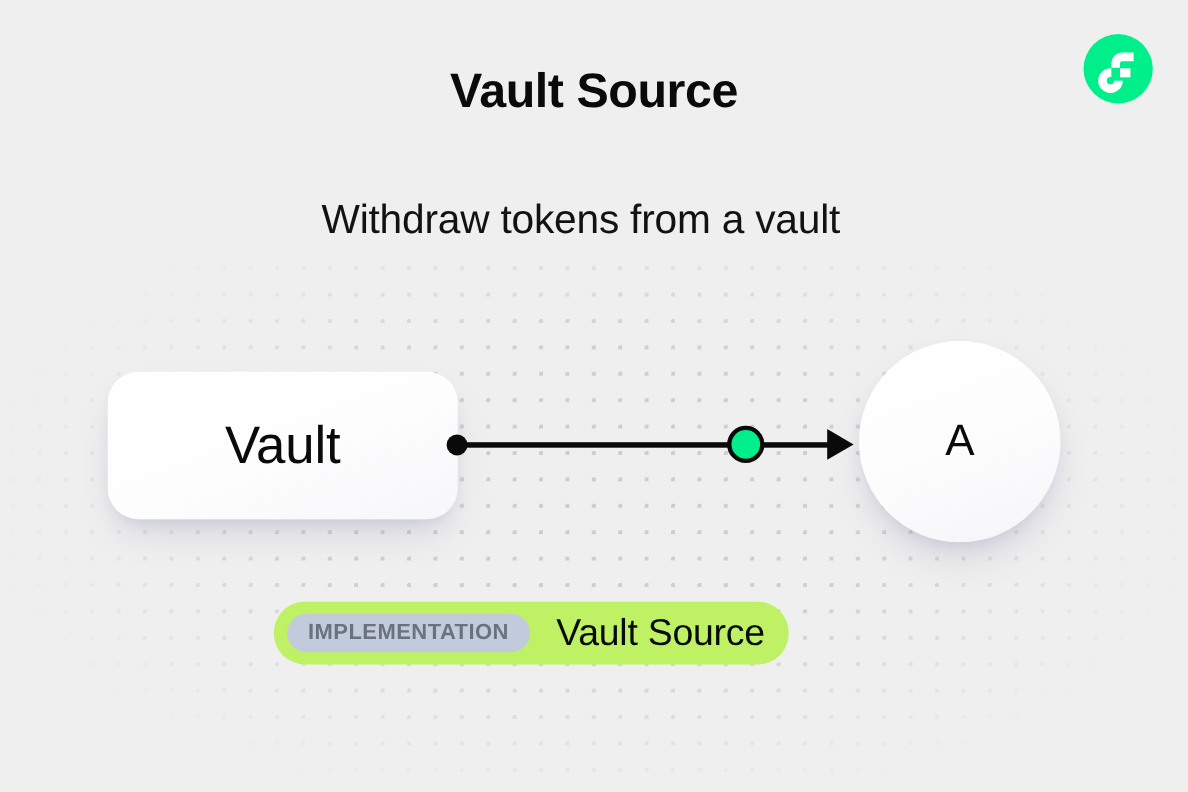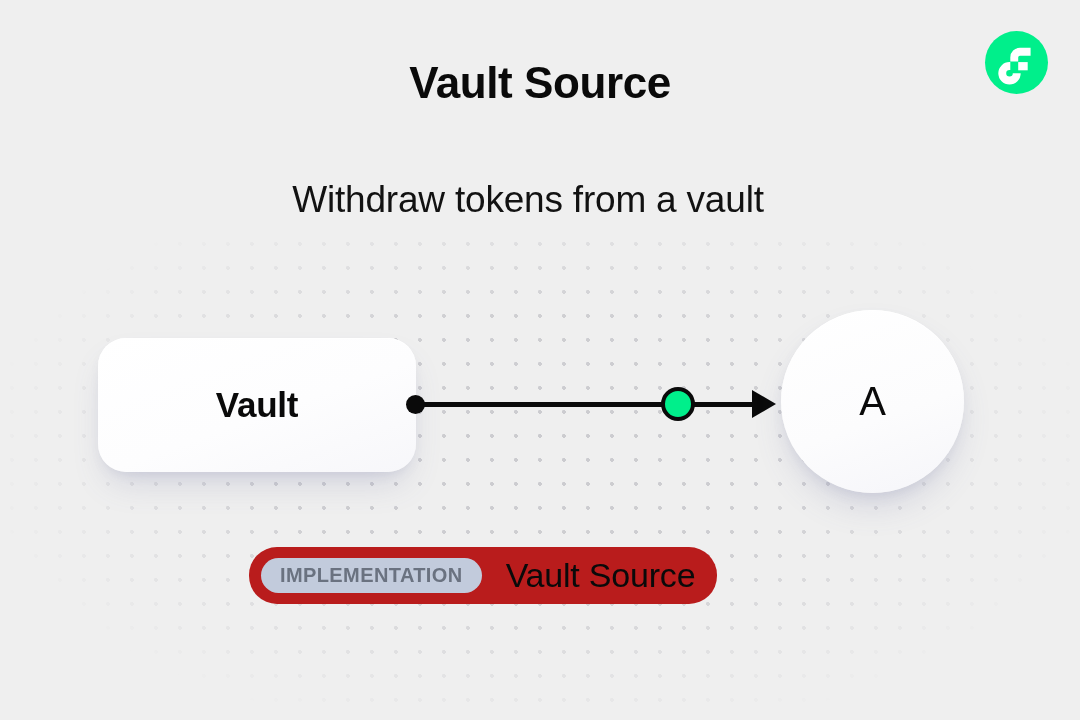--- a/index.html
+++ b/index.html
@@ -95,22 +95,22 @@
     border-radius: 28px;
     background: linear-gradient(160deg, #ffffff 0%, #fdfdfe 55%, #f7f7fa 100%);
     box-shadow: 0 18px 34px -10px rgba(96,102,150,0.22),
                 0 6px 14px -6px rgba(96,102,150,0.16),
                 0 1px 0 0 rgba(255,255,255,0.9) inset;
     display: flex;
     align-items: center;
     justify-content: center;
   }
   .node-box-label {
-    font-size: 35px;
-    font-weight: 700;
+    font-size: 48px;
+    font-weight: 400;
     color: #0a0a0a;
     letter-spacing: -0.2px;
   }
 
   .node-circle {
     position: absolute;
     left: 781px;
     top: 310px;
     width: 183px;
     height: 183px;
@@ -170,21 +170,21 @@
     border-left: 24px solid #0a0a0a;
   }
 
   
   .impl-bar {
     position: absolute;
     left: 249px;
     top: 547px;
     height: 57px;
     border-radius: 28px;
-    background: #b91c1c;
+    background: #bef264;
     display: flex;
     align-items: center;
     padding: 0 22px 0 12px;
     box-sizing: border-box;
   }
   .impl-chip {
     background: #c2cbdc;
     color: #6a7280;
     font-size: 20px;
     font-weight: 700;

